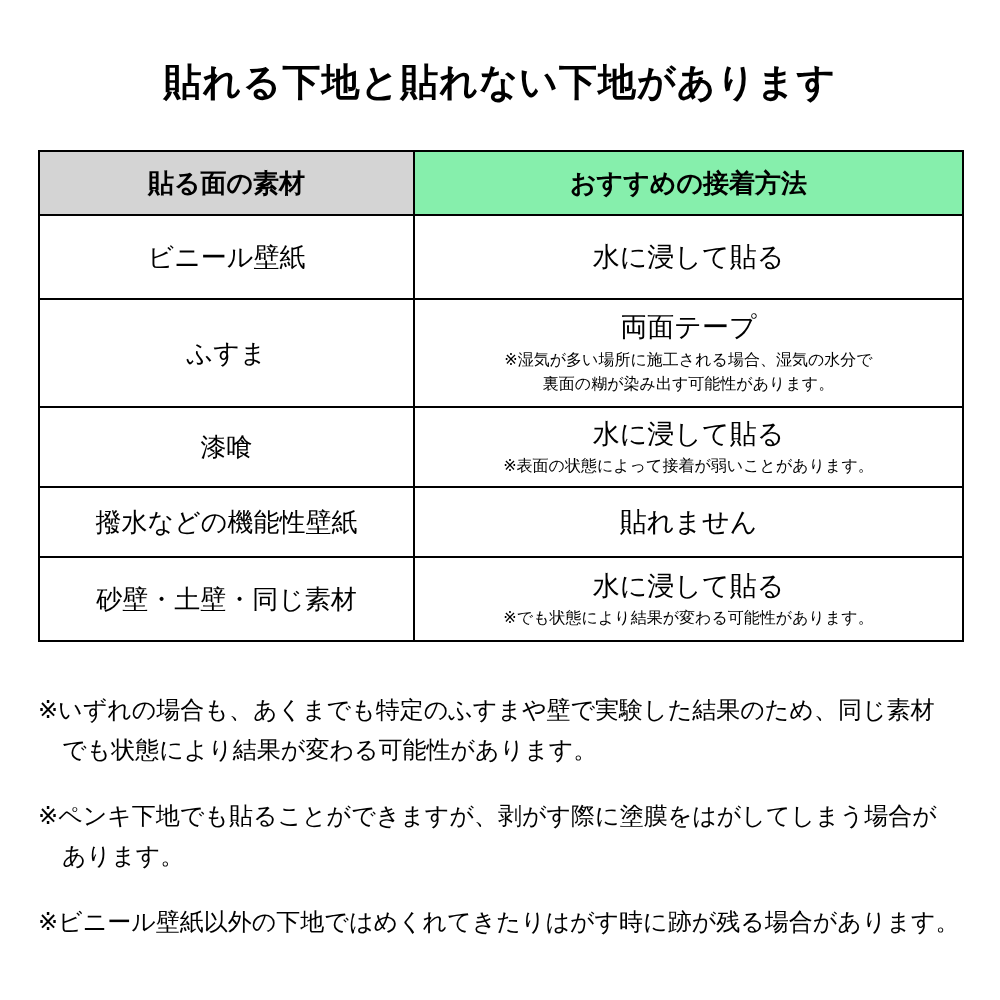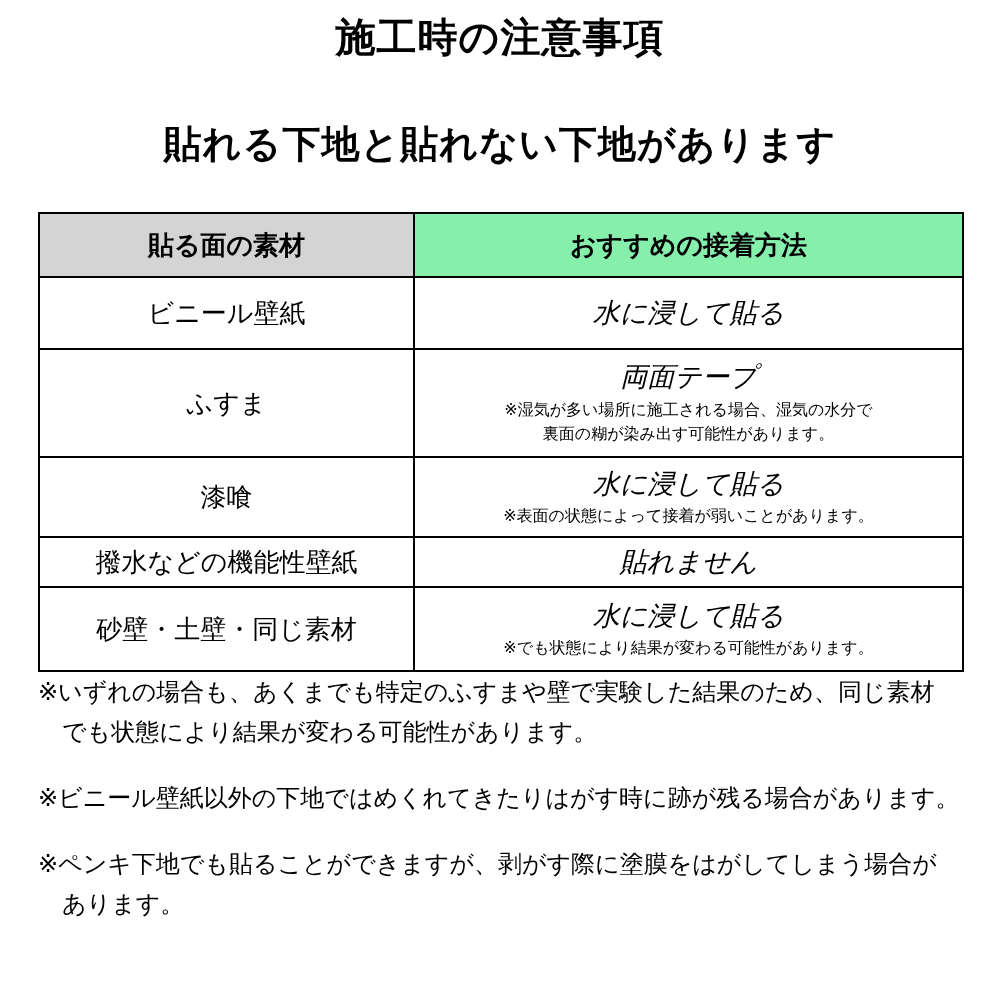--- a/index.html
+++ b/index.html
@@ -46,53 +46,52 @@
   }
   table.adhesion-table th {
     font-size: 26px;
     font-weight: 600;
     height: 64px;
   }
   table.adhesion-table td {
     font-size: 26px;
     font-weight: 500;
   }
-  tr.row-0 td { height: 72px; }
+  tr.row-0 td { height: 84px; }
   tr.row-1 td { height: 108px; }
   tr.row-2 td { height: 80px; }
-  tr.row-3 td { height: 50px; }
+  tr.row-3 td { height: 70px; }
   tr.row-4 td { height: 84px; }
 
-  .method-main { font-size: 27px; font-weight: 500; line-height: 1.35; font-style: italic; }
+  .method-main { font-size: 27px; font-weight: 500; line-height: 1.35; }
   .method-note {
     font-size: 16px;
     font-weight: 400;
     line-height: 1.55;
     white-space: pre-line;
     margin-top: 2px;
   }
   .method-note:empty { display: none; margin: 0; }
 
-  .footnotes { }
+  .footnotes { margin-top: 48px; }
   .footnote {
     font-size: 24px;
     font-weight: 500;
     line-height: 1.66;
     padding-left: 24px;
     text-indent: -24px;
     white-space: pre-line;
     margin-bottom: 26px;
   }
 </style>
 </head>
 <body>
 
 <div class="page">
 
-  <h1 class="doc-title">施工時の注意事項</h1>
 
   <h2 class="doc-subtitle">貼れる下地と貼れない下地があります</h2>
 
   <table class="adhesion-table">
     <colgroup>
       <col style="width:375px">
       <col style="width:549px">
     </colgroup>
     <thead>
       <tr>
@@ -136,18 +135,18 @@
           <div class="method-main">水に浸して貼る</div>
           <div class="method-note">※でも状態により結果が変わる可能性があります。</div>
         </td>
       </tr>
     </tbody>
   </table>
 
   <div class="footnotes">
     <p class="footnote">※いずれの場合も、あくまでも特定のふすまや壁で実験した結果のため、同じ素材
 でも状態により結果が変わる可能性があります。</p>
-    <p class="footnote">※ビニール壁紙以外の下地ではめくれてきたりはがす時に跡が残る場合があります。</p>
     <p class="footnote">※ペンキ下地でも貼ることができますが、剥がす際に塗膜をはがしてしまう場合が
 あります。</p>
+    <p class="footnote">※ビニール壁紙以外の下地ではめくれてきたりはがす時に跡が残る場合があります。</p>
   </div>
 
 </div>
 
 </body></html>

